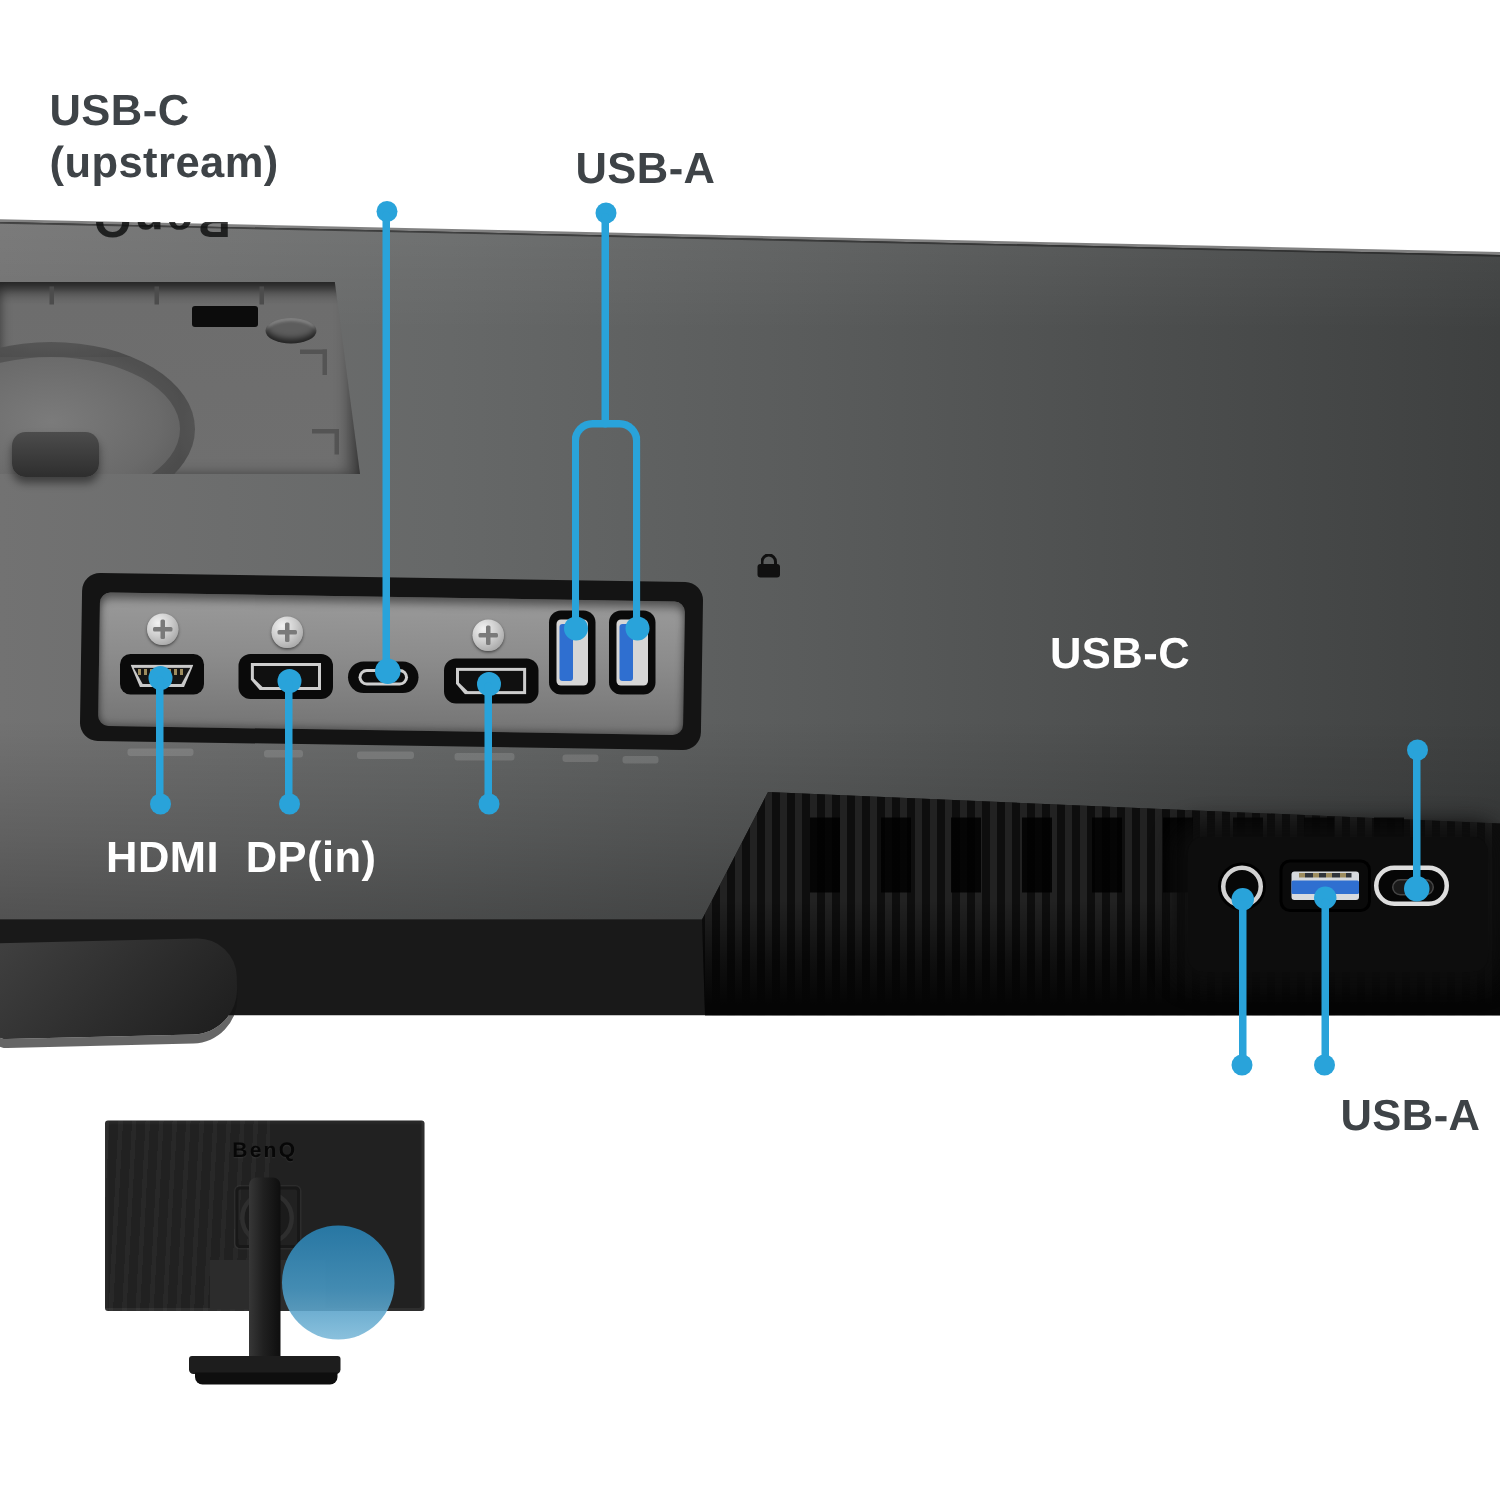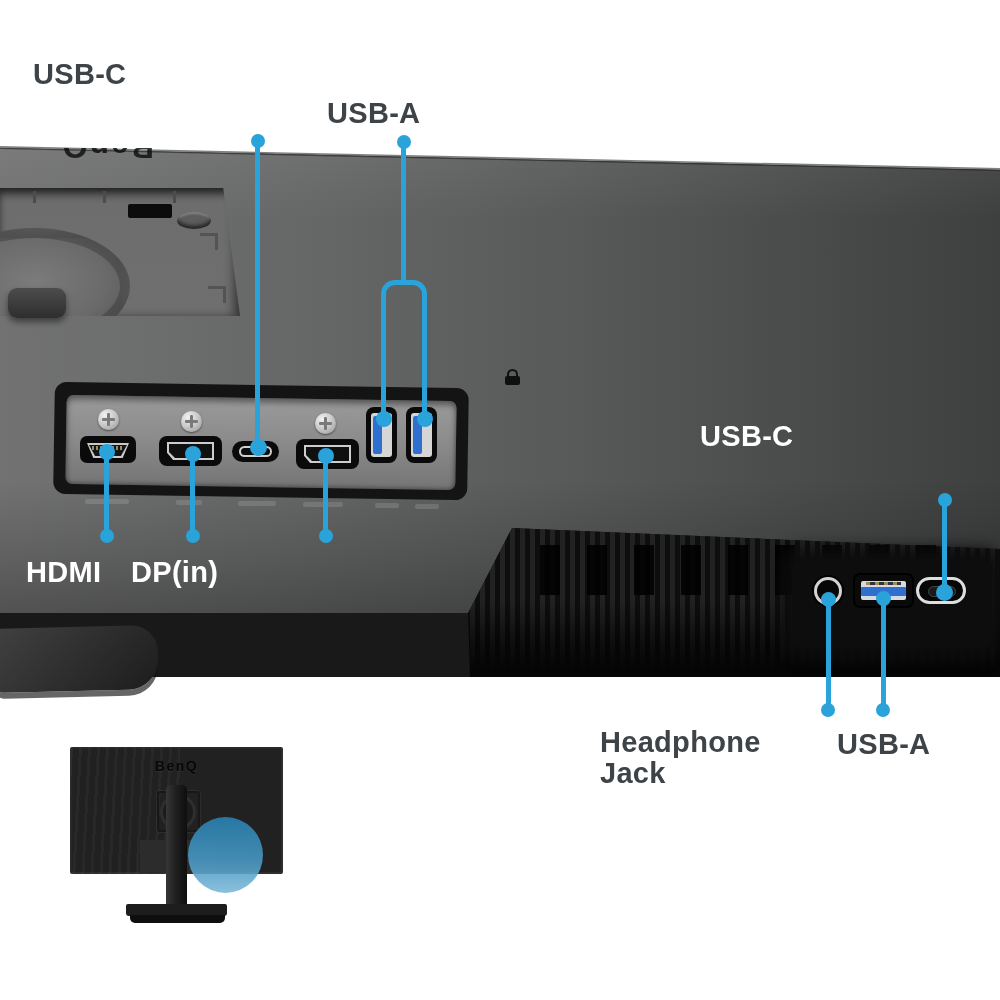--- a/index.html
+++ b/index.html
@@ -76,21 +76,21 @@
     background:linear-gradient(135deg,#414141 0%,#2d2d2d 55%,#1d1d1d 100%);
     border-radius:0 26px 30px 12px;transform:rotate(-1.4deg);box-shadow:0 6px 0 rgba(20,20,20,.65);}
   
   .cl{position:absolute;width:5px;background:#29a3da;border-radius:3px;}
   .dot{position:absolute;background:#29a3da;border-radius:50%;}
   #bracket{position:absolute;left:381px;top:280px;width:46px;height:140px;box-sizing:border-box;
     border:5px solid #29a3da;border-bottom:none;border-radius:14px 14px 0 0;}
   
   .lab{position:absolute;font-weight:bold;font-size:29px;color:#3e4347;letter-spacing:.3px;line-height:35px;}
   .lab.light{color:#ffffff;}
-  .tr{} .tc{text-align:left;}
+  .tr{} .tc{text-align:right;}
   
   #in-mon{position:absolute;left:70px;top:747px;width:213px;height:127px;background:#212121;border-radius:2px;
     box-shadow:inset -2px -2px 0 rgba(255,255,255,.06), inset 2px 2px 2px rgba(255,255,255,.04);}
   #in-streaks{position:absolute;left:70px;top:747px;width:110px;height:127px;
     background:repeating-linear-gradient(93deg, rgba(255,255,255,.03) 0 3px, rgba(0,0,0,0) 3px 9px);}
   #in-logo{position:absolute;left:70px;top:758px;width:213px;text-align:center;font-size:14px;font-weight:bold;
     color:#070707;letter-spacing:1.5px;text-shadow:0 1px 1px rgba(255,255,255,.07);}
   #in-vsq{position:absolute;left:157px;top:791px;width:39px;height:37px;border:2px solid #181818;border-radius:3px;
     box-shadow:0 0 0 1px rgba(255,255,255,.05);}
   #in-vcirc{position:absolute;left:160px;top:794px;width:30px;height:30px;border-radius:50%;
@@ -223,34 +223,31 @@
   <div class="dot" style="left:821px;top:592px;width:15px;height:15px;"></div>
   <div class="cl" style="left:826px;top:600px;height:110px;"></div>
   <div class="dot" style="left:821px;top:703px;width:14px;height:14px;"></div>
 
   <div class="dot" style="left:876px;top:591px;width:15px;height:15px;"></div>
   <div class="cl" style="left:881px;top:599px;height:111px;"></div>
   <div class="dot" style="left:876px;top:703px;width:14px;height:14px;"></div>
 
   <div class="lab tr" style="left:33px;top:57px;width:250px;">
     <div>USB-C</div>
+    <div>(upstream)</div>
   </div>
   <div class="lab tc" style="left:327px;top:96px;width:150px;">USB-A</div>
 
   <div class="lab light tc" style="left:131px;top:555px;width:120px;">DP(in)</div>
   <div class="lab light tc" style="left:26px;top:555px;width:120px;">HDMI</div>
 
   <div class="lab light tr" style="left:700px;top:419px;width:270px;line-height:34px;">
     <div>USB-C</div>
   </div>
 
-  <div class="lab tr" style="left:600px;top:727px;width:240px;line-height:31px;">
-    <div>Headphone</div>
-    <div>Jack</div>
-  </div>
   <div class="lab tc" style="left:837px;top:727px;width:150px;">USB-A</div>
 
   <div id="in-mon"></div>
   <div id="in-streaks"></div>
   <div id="in-logo">BenQ</div>
   <div id="in-vsq"></div>
   <div id="in-vcirc"></div>
   <div id="in-notch"></div>
   <div id="in-col"></div>
   <div id="in-base1"></div>

